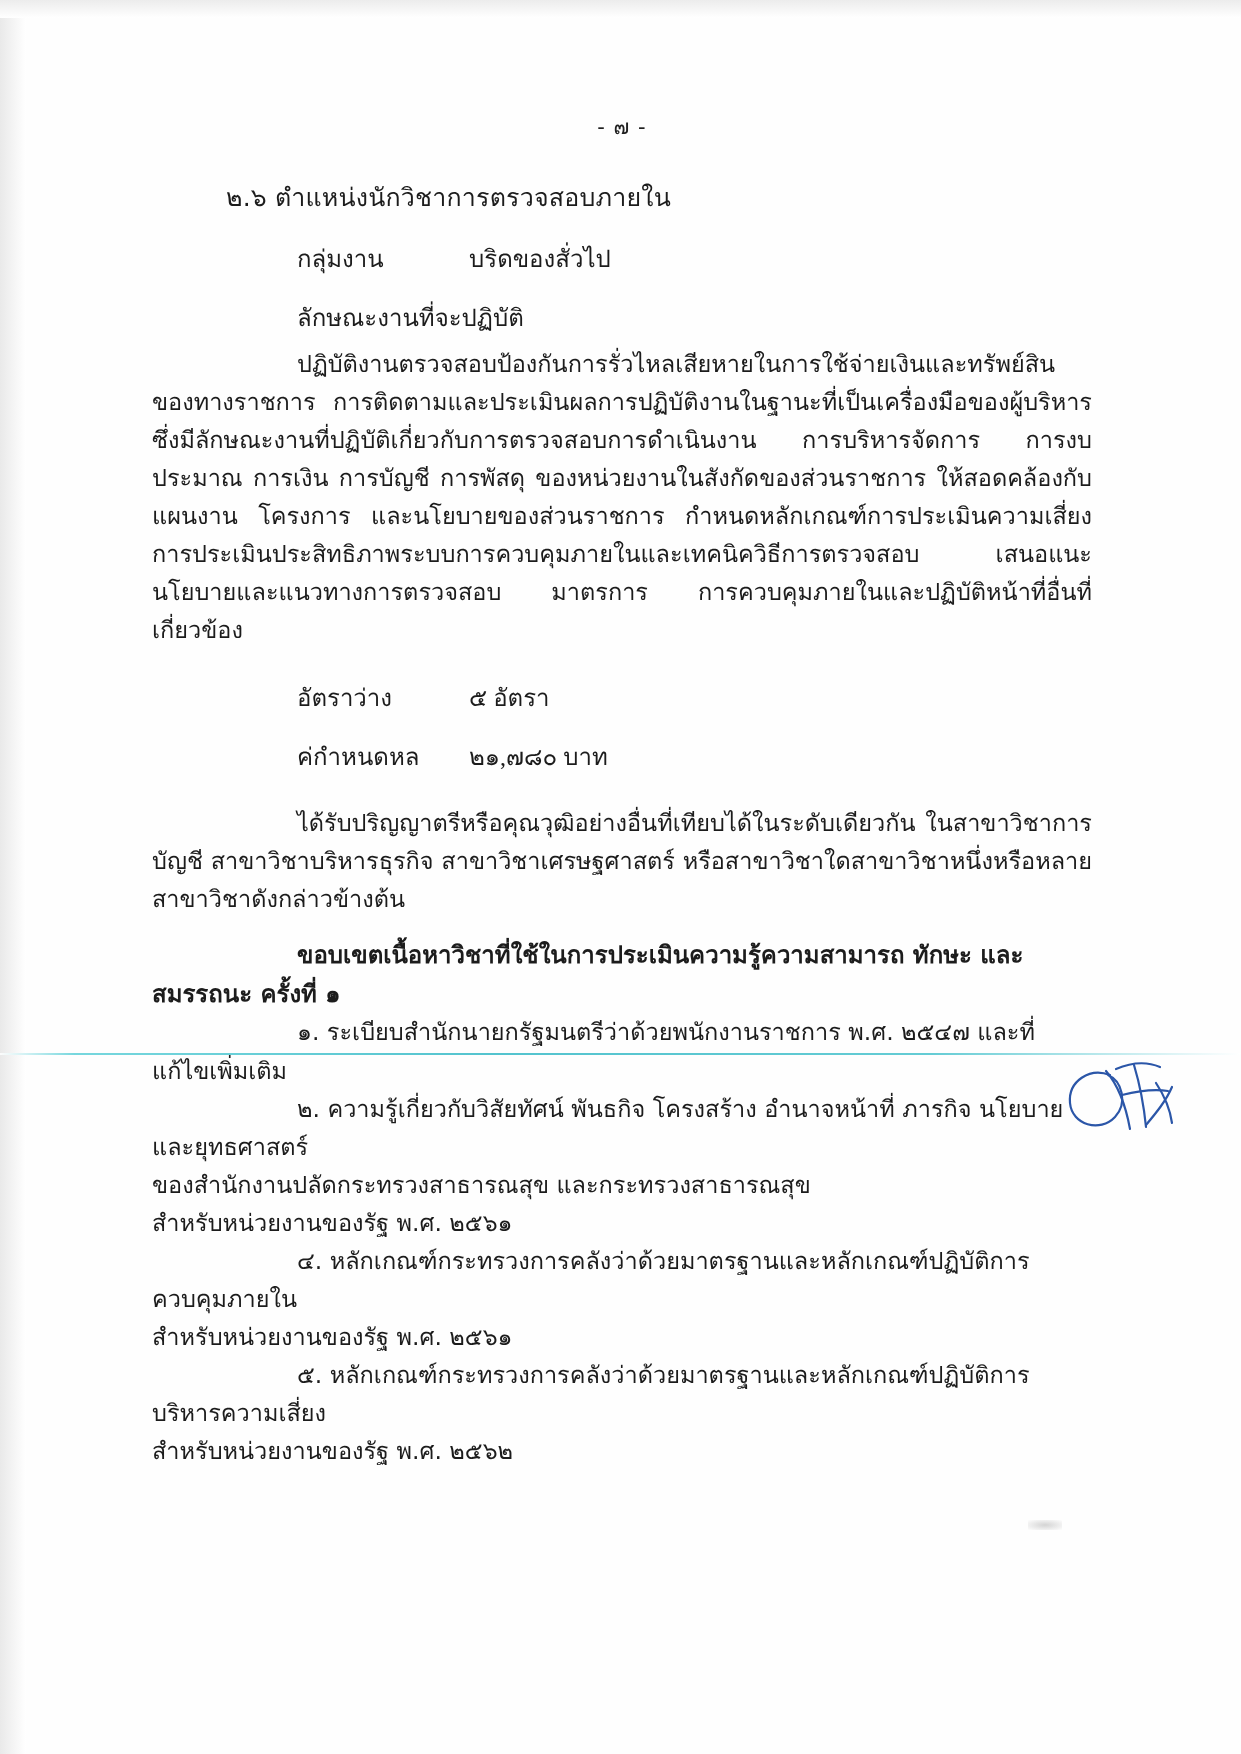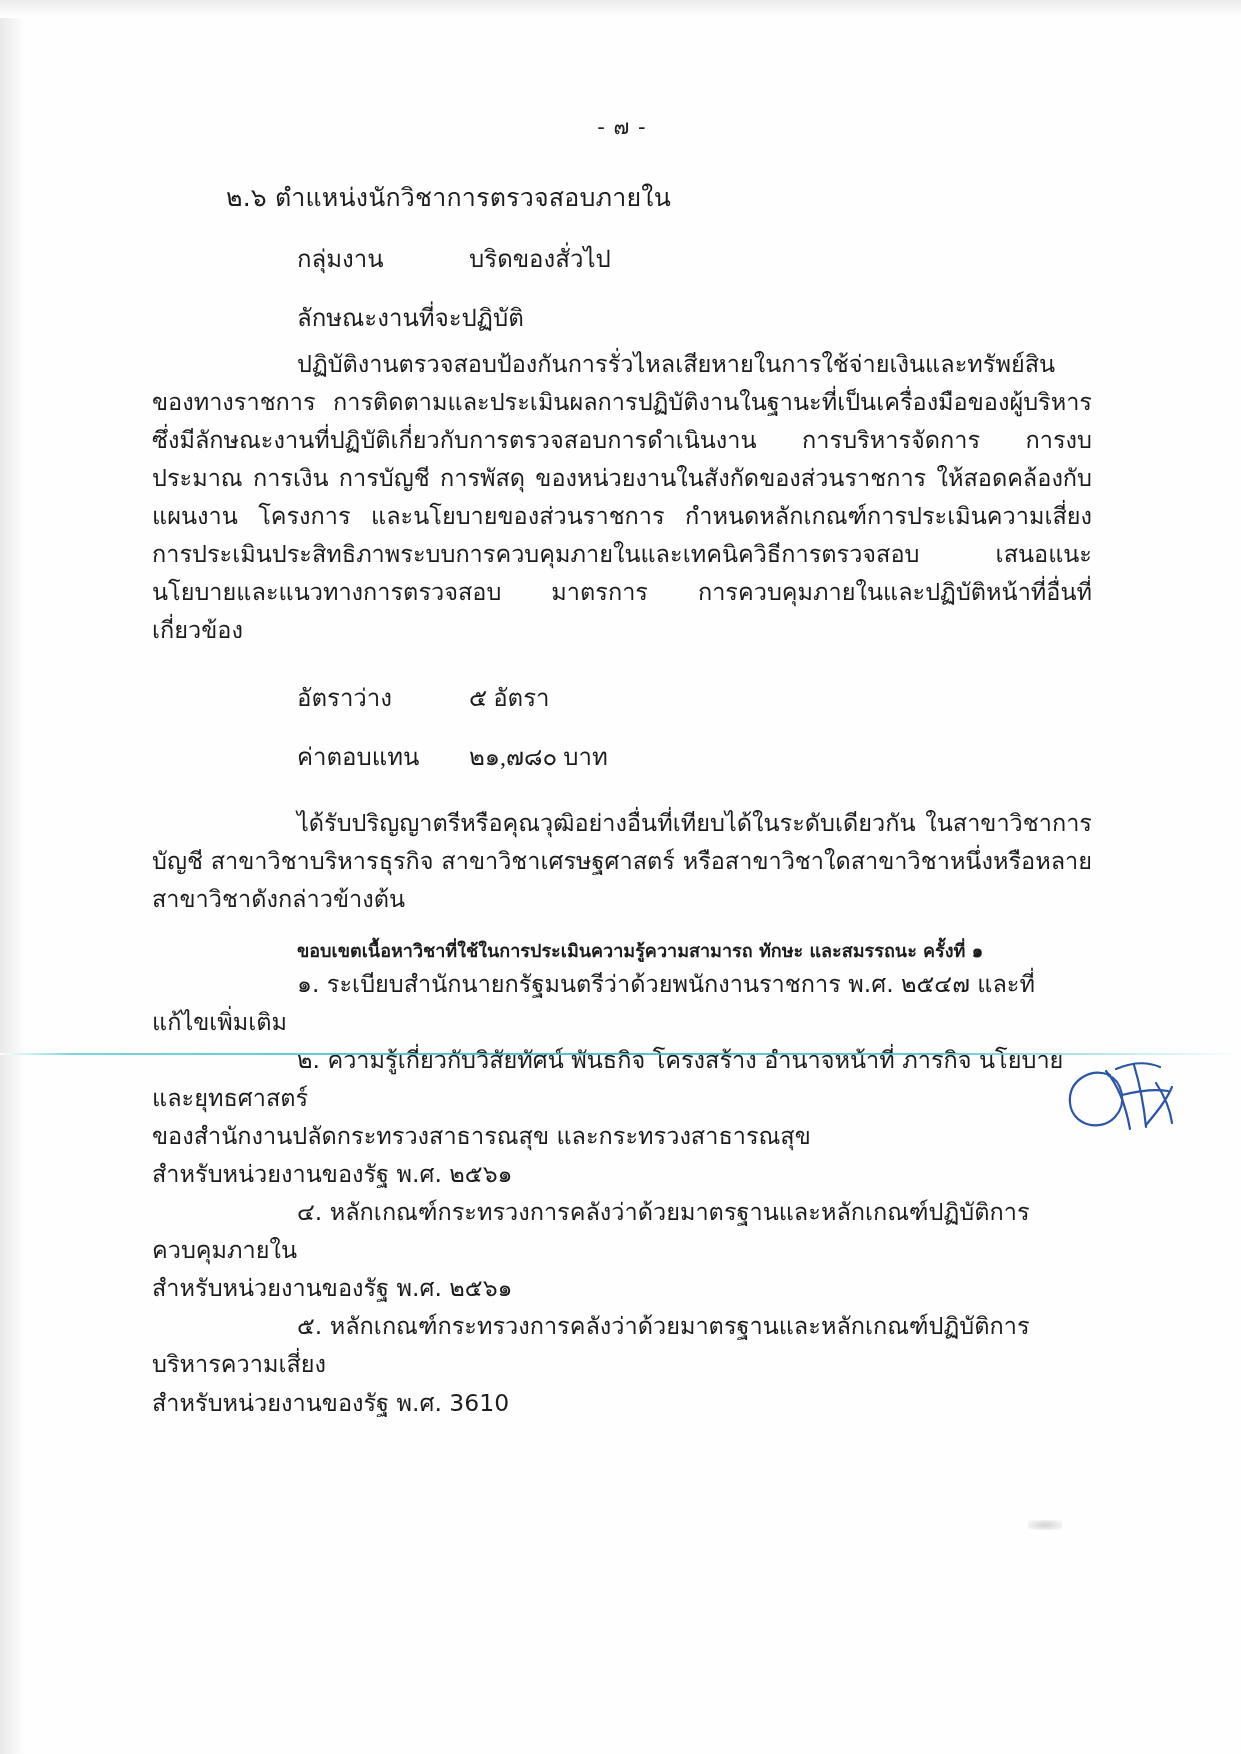--- a/index.html
+++ b/index.html
@@ -91,21 +91,21 @@
     line-height: 1.62;
     margin: 0;
   }
   .list-line.indent {
     text-indent: 145px;
   }
   .list-line.hang {
     text-indent: 0;
   }
   .bold-line {
-    font-size: 18px;
+    font-size: 24px;
     line-height: 1.62;
     margin: 0;
     text-indent: 145px;
     font-weight: 600;
   }
   .scope-title {
     font-weight: 700;
   }
   
   .scan-line {
@@ -158,21 +158,21 @@
     <p class="para indent-first">ปฏิบัติงานตรวจสอบป้องกันการรั่วไหลเสียหายในการใช้จ่ายเงินและทรัพย์สินของทางราชการ การติดตามและประเมินผลการปฏิบัติงานในฐานะที่เป็นเครื่องมือของผู้บริหาร ซึ่งมีลักษณะงานที่ปฏิบัติเกี่ยวกับการตรวจสอบการดำเนินงาน การบริหารจัดการ การงบประมาณ การเงิน การบัญชี การพัสดุ ของหน่วยงานในสังกัดของส่วนราชการ ให้สอดคล้องกับแผนงาน โครงการ และนโยบายของส่วนราชการ กำหนดหลักเกณฑ์การประเมินความเสี่ยง การประเมินประสิทธิภาพระบบการควบคุมภายในและเทคนิควิธีการตรวจสอบ เสนอแนะนโยบายและแนวทางการตรวจสอบ มาตรการ การควบคุมภายในและปฏิบัติหน้าที่อื่นที่เกี่ยวข้อง</p>
 
     <div class="block-gap-lg"></div>
 
     <div class="field-row">
       <div class="field-label">อัตราว่าง</div>
       <div class="field-value">๕ อัตรา</div>
     </div>
 
     <div class="field-row">
-      <div class="field-label">ค่าตอบแทน</div>
+      <div class="field-label">ค่กำหนดหล</div>
       <div class="field-value">๒๑,๗๘๐ บาท</div>
     </div>
 
     <div class="block-gap-sm"></div>
 
 
     <p class="para indent-first">ได้รับปริญญาตรีหรือคุณวุฒิอย่างอื่นที่เทียบได้ในระดับเดียวกัน ในสาขาวิชาการบัญชี สาขาวิชาบริหารธุรกิจ สาขาวิชาเศรษฐศาสตร์ หรือสาขาวิชาใดสาขาวิชาหนึ่งหรือหลายสาขาวิชาดังกล่าวข้างต้น</p>
 
     <div class="block-gap-md"></div>
 
@@ -182,21 +182,21 @@
 
     <p class="list-line indent">๒. ความรู้เกี่ยวกับวิสัยทัศน์ พันธกิจ โครงสร้าง อำนาจหน้าที่ ภารกิจ นโยบายและยุทธศาสตร์</p>
     <p class="list-line hang">ของสำนักงานปลัดกระทรวงสาธารณสุข และกระทรวงสาธารณสุข</p>
 
     <p class="list-line hang">สำหรับหน่วยงานของรัฐ พ.ศ. ๒๕๖๑</p>
 
     <p class="list-line indent">๔. หลักเกณฑ์กระทรวงการคลังว่าด้วยมาตรฐานและหลักเกณฑ์ปฏิบัติการควบคุมภายใน</p>
     <p class="list-line hang">สำหรับหน่วยงานของรัฐ พ.ศ. ๒๕๖๑</p>
 
     <p class="list-line indent">๕. หลักเกณฑ์กระทรวงการคลังว่าด้วยมาตรฐานและหลักเกณฑ์ปฏิบัติการบริหารความเสี่ยง</p>
-    <p class="list-line hang">สำหรับหน่วยงานของรัฐ พ.ศ. 3610</p>
+    <p class="list-line hang">สำหรับหน่วยงานของรัฐ พ.ศ. ๒๕๖๒</p>
 
   </div>
 
   <div class="scan-line"></div>
 
   <div class="signature">
     <svg width="130" height="110" viewBox="0 0 130 110" fill="none" xmlns="http://www.w3.org/2000/svg">
       <g stroke="#2b56a8" stroke-width="2.2" fill="none" stroke-linecap="round" stroke-linejoin="round">
         <path d="M50 20 C30 12, 8 26, 10 48 C12 70, 40 78, 55 62 C68 48, 62 26, 48 20"></path>
         <path d="M46 16 C58 30, 66 52, 70 74"></path>

